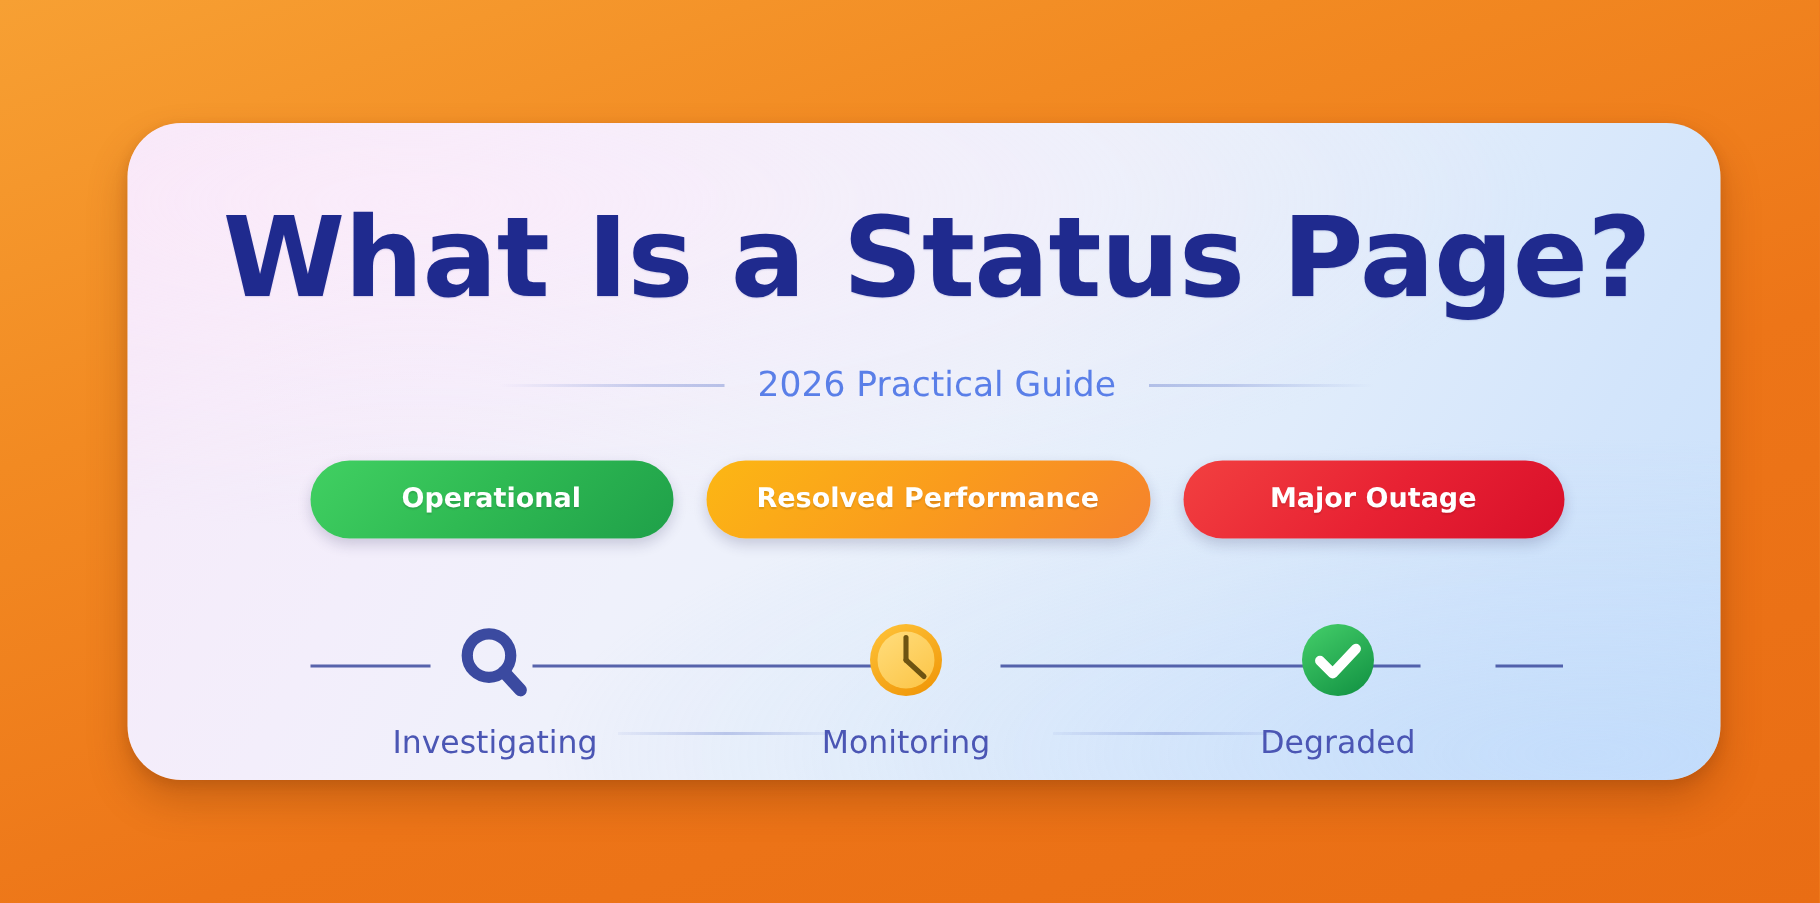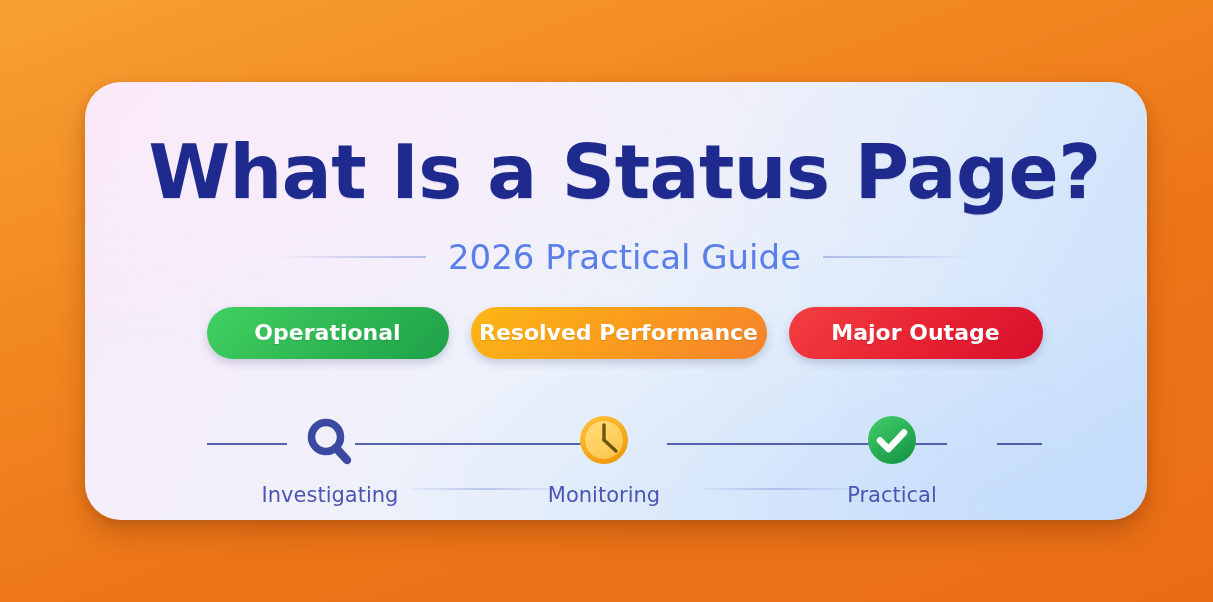--- a/index.html
+++ b/index.html
@@ -102,21 +102,21 @@
   }
   .sub-rule.left {
     background: linear-gradient(to right, rgba(120,140,210,0) 0%, rgba(120,140,210,0.38) 65%, rgba(120,140,210,0.48) 100%);
   }
   .sub-rule.right {
     background: linear-gradient(to left, rgba(120,140,210,0) 0%, rgba(120,140,210,0.38) 65%, rgba(120,140,210,0.48) 100%);
   }
   #subtitle {
     color: #5a7fe8;
     font-family: "DejaVu Sans", sans-serif;
-    font-size: 34px;
+    font-size: 23px;
     line-height: 40px;
     font-weight: normal;
     white-space: nowrap;
   }
 
   
   #pills {
     position: absolute;
     left: 0;
     top: 225px;
@@ -129,21 +129,21 @@
   .pill {
     height: 52px;
     border-radius: 26px;
     display: flex;
     align-items: center;
     justify-content: center;
     padding: 0 34px;
     color: #ffffff;
     font-family: "DejaVu Sans", sans-serif;
     font-weight: bold;
-    font-size: 22px;
+    font-size: 18px;
     line-height: 52px;
     white-space: nowrap;
     box-shadow: 0 4px 9px rgba(40, 40, 90, 0.20);
     cursor: pointer;
     text-shadow: 0 1px 1px rgba(0,0,0,0.12);
   }
   .pill-operational {
     background: linear-gradient(135deg, #41d062 0%, #2fba53 48%, #1fa049 100%);
     width: 242px;
     padding: 0;
@@ -288,21 +288,21 @@
               <defs>
                 <linearGradient id="checkCircle" x1="0.15" y1="0" x2="0.8" y2="1">
                   <stop offset="0%" stop-color="#42cc68"></stop>
                   <stop offset="100%" stop-color="#149444"></stop>
                 </linearGradient>
               </defs>
               <circle cx="33" cy="30" r="24" fill="url(#checkCircle)"></circle>
               <path d="M21 30.5 L29.5 39 L45 22.5" fill="none" stroke="#ffffff" stroke-width="6.6" stroke-linecap="round" stroke-linejoin="round"></path>
             </svg>
           </span>
-          <div class="tl-label">Practical</div>
+          <div class="tl-label">Degraded</div>
         </div>
 
       </div>
 
     </div>
   </div>
 
 </div>
 
 </body></html>

